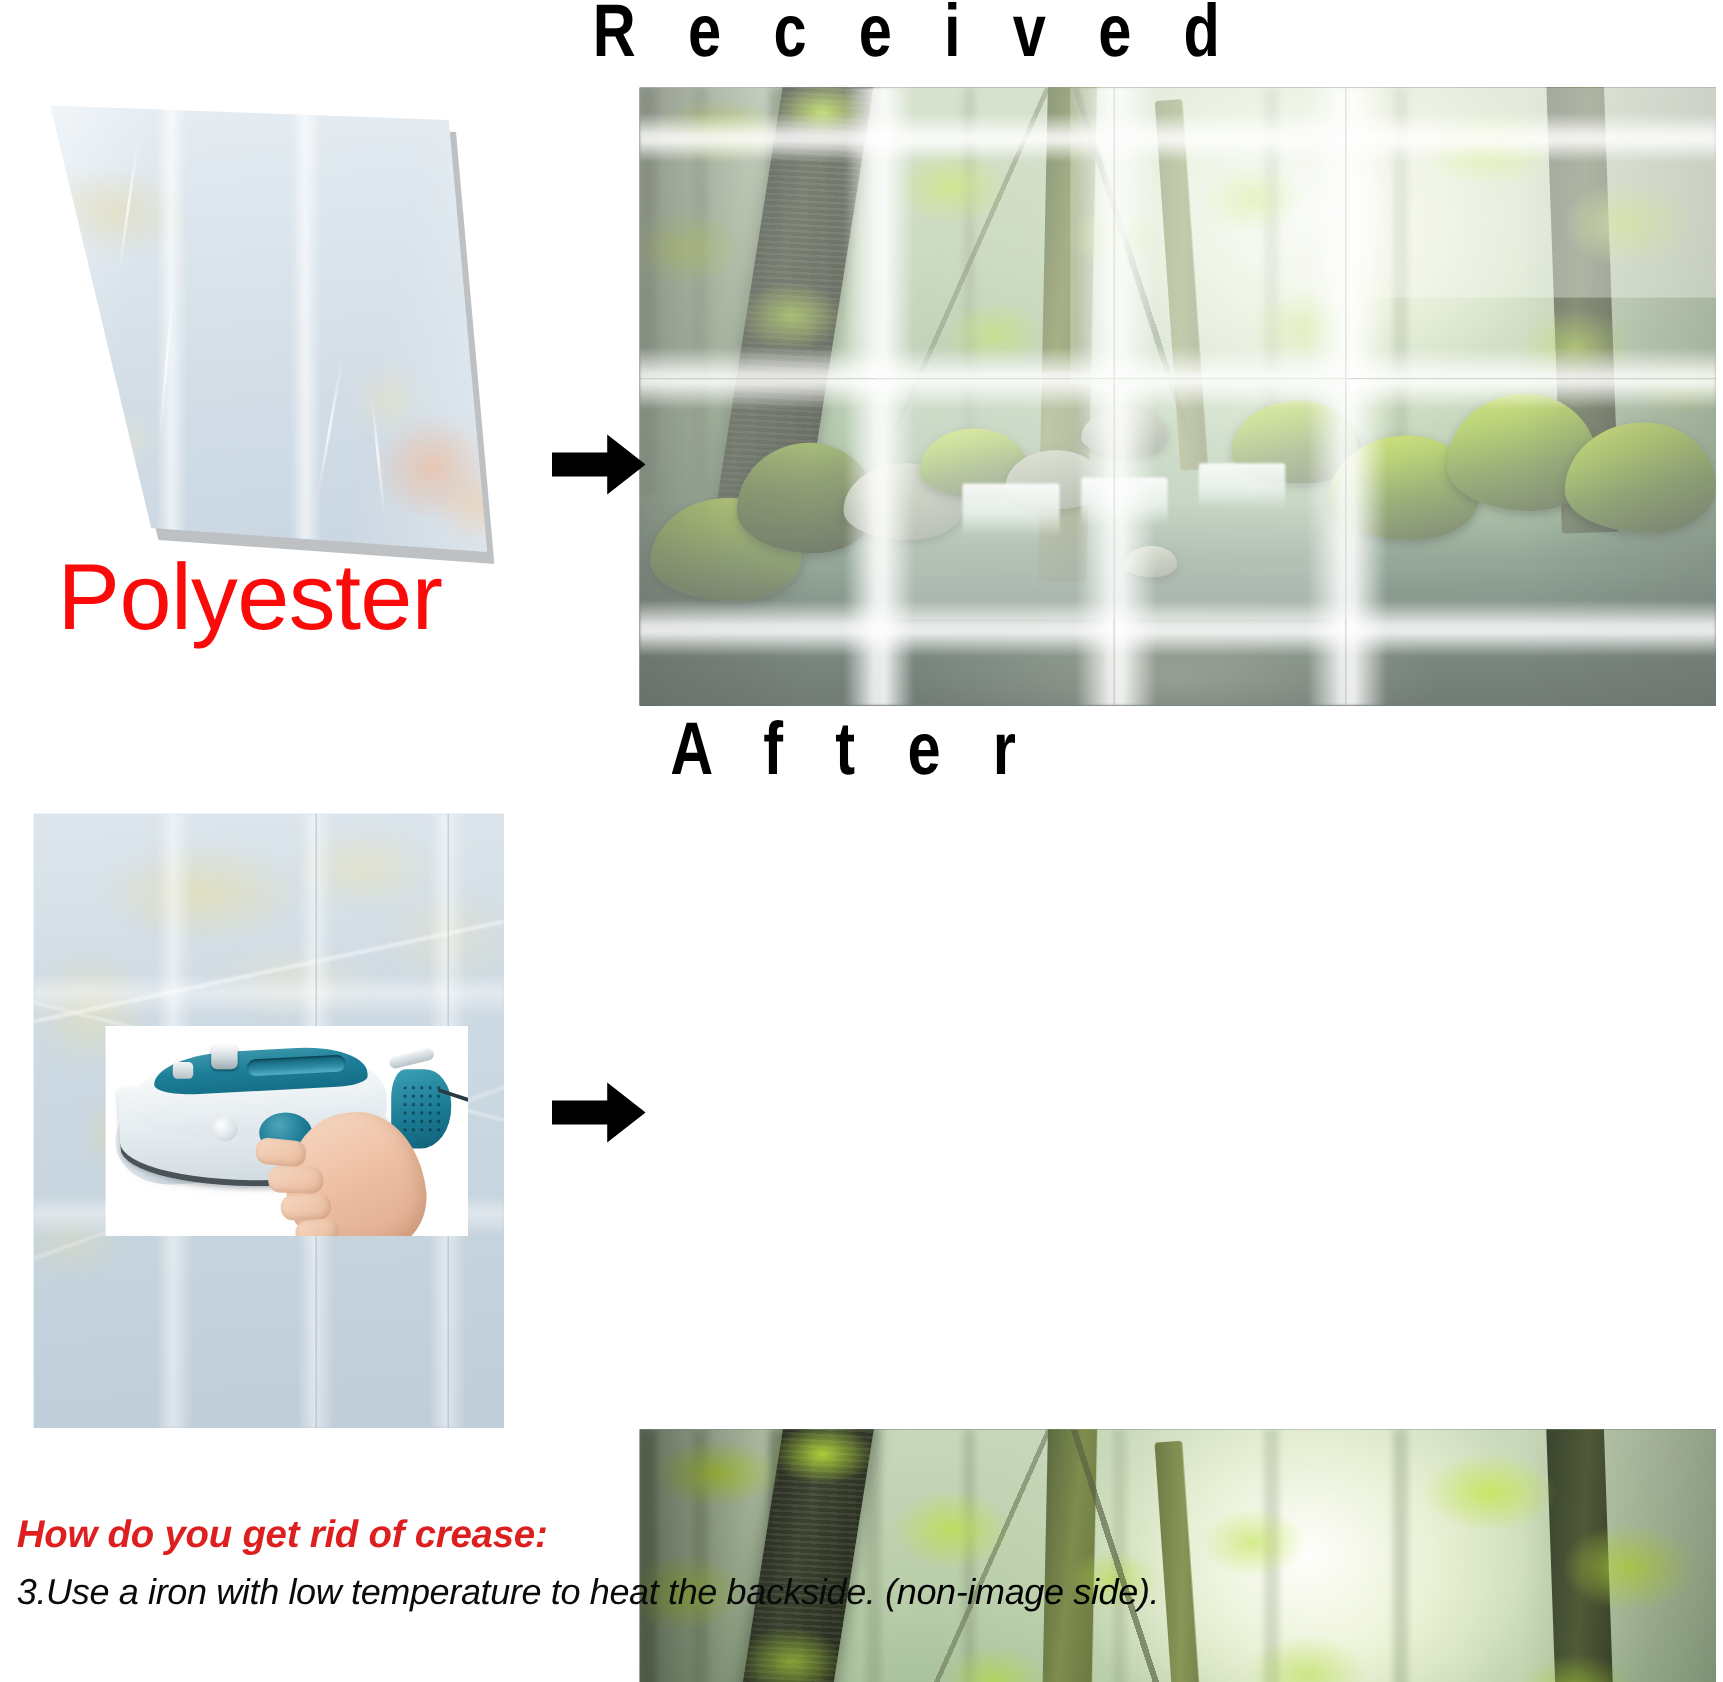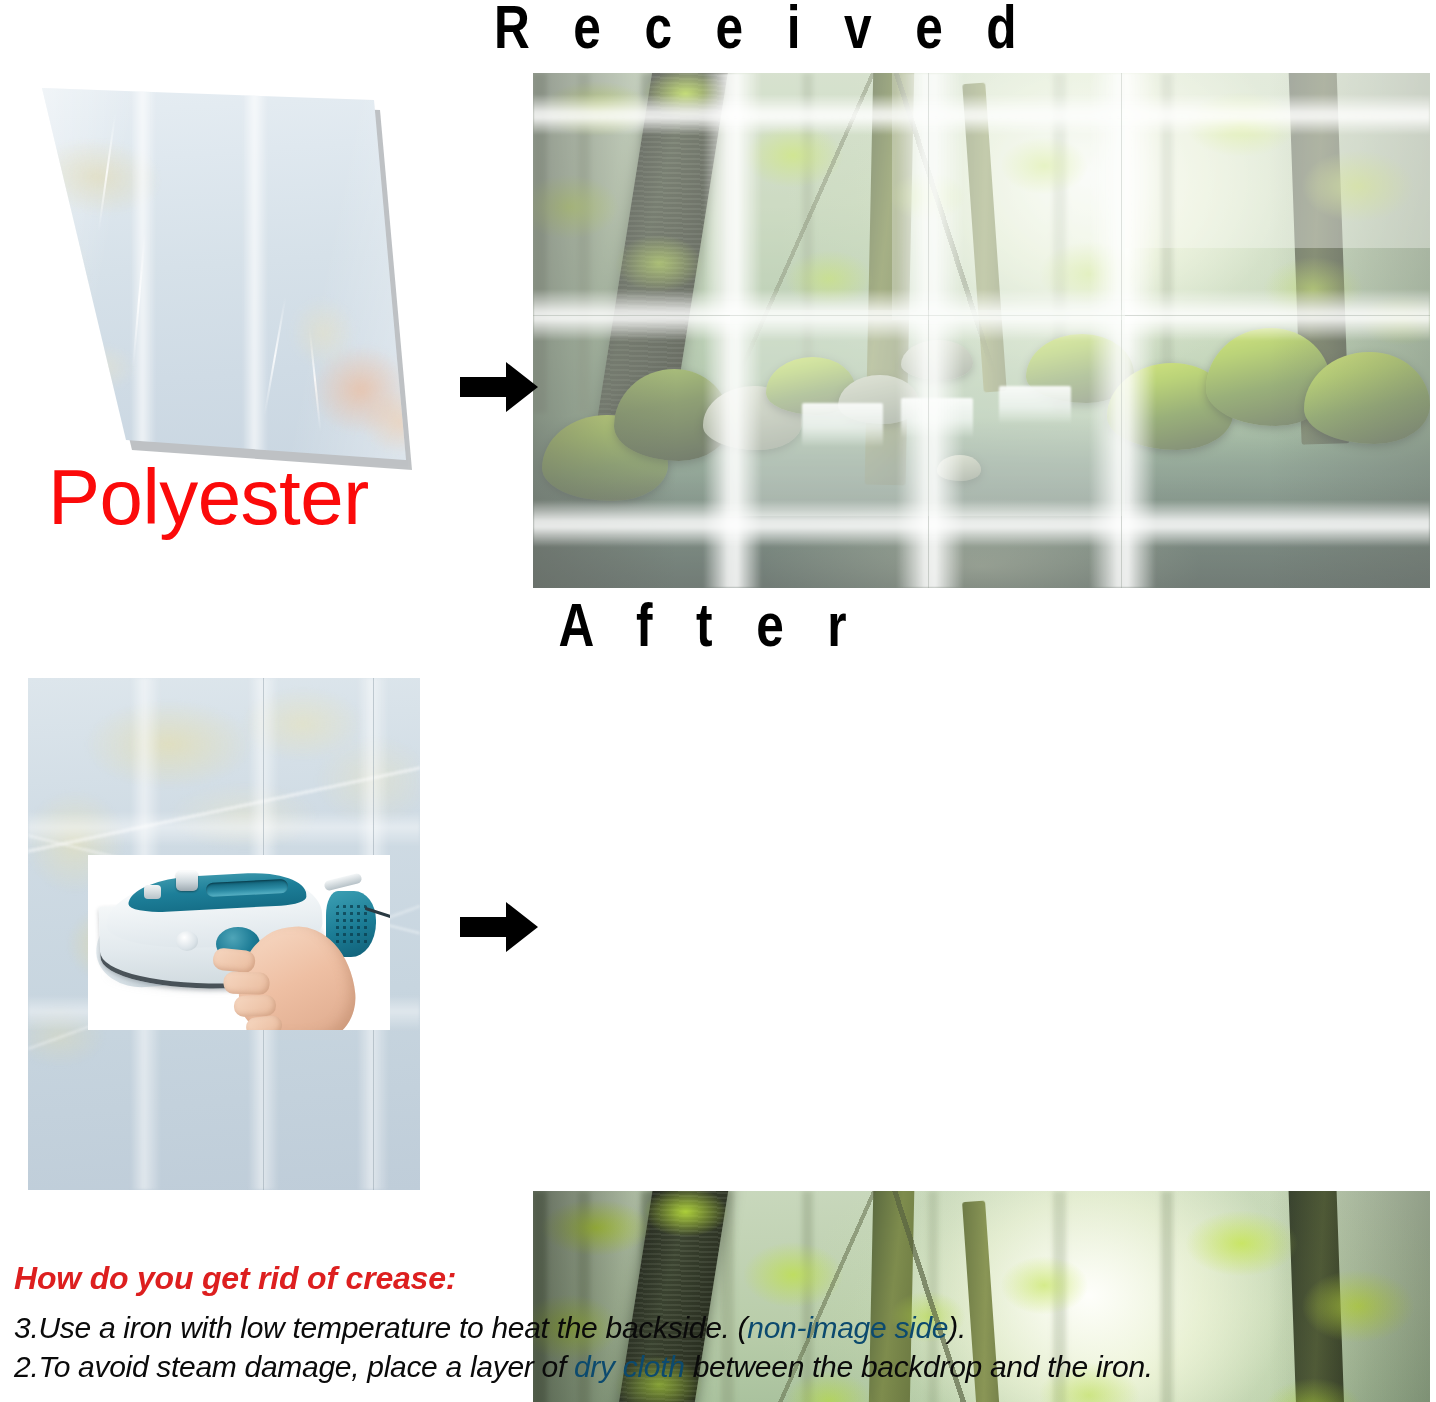--- a/index.html
+++ b/index.html
@@ -492,21 +492,21 @@
     margin: 0 0 10px 0;
     letter-spacing: -0.2px;
   }
   .instr-line {
     font-size: 30px;
     color: #0a0a0a;
     line-height: 1.30;
     letter-spacing: -0.3px;
     white-space: nowrap;
   }
-  .hl { color: #0c4a6e; }
+  .hl { color: #000000; }
 </style>
 </head>
 <body>
 
 <div class="abs section-title" id="received-title">R e c e i v e d</div>
 
 <div class="abs" id="fabric-swatch-wrap">
   <div class="swatch-shadow"></div>
   <div class="swatch-body">
     <div class="swatch-fold f1"></div>
@@ -621,14 +621,13 @@
   <div class="branches"></div>
 
   <div class="vignette"></div>
 </div>
 
 <div class="abs" id="instructions">
   <div id="instructions-heading">How do you get rid of crease:</div>
 
   <div class="instr-line"><span>3.Use a iron with low temperature to heat the backside. (</span><span class="hl">non-image side</span><span>).</span></div>
 
-  <div class="instr-line"><span>2.To avoid steam damage, place a layer of </span><span class="hl">dry cloth</span><span> between the backdrop and the iron.</span></div>
 </div>
 
 </body></html>

